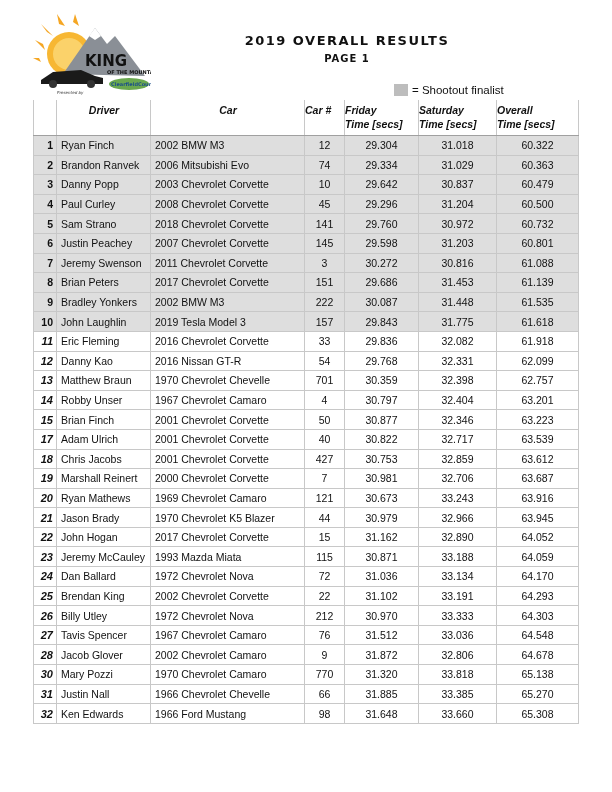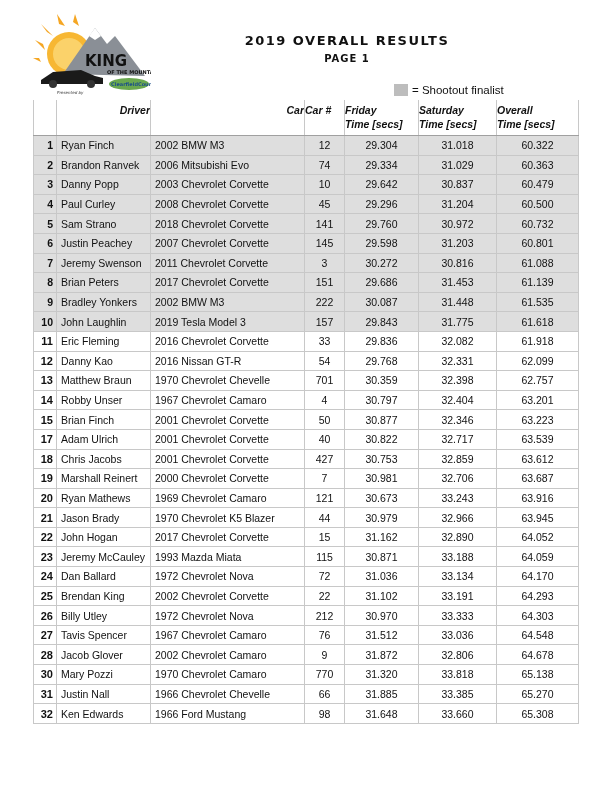--- a/index.html
+++ b/index.html
@@ -8,24 +8,24 @@
   .logo { position:absolute; left:33px; top:14px; width:118px; height:82px; }
   .title { position:absolute; left:180px; top:33px; width:334px; text-align:center;
            font-family:"DejaVu Sans", sans-serif; font-weight:bold; font-size:13px; letter-spacing:1.5px; }
   .subtitle { position:absolute; left:180px; top:53px; width:334px; text-align:center;
            font-family:"DejaVu Sans", sans-serif; font-weight:bold; font-size:10px; letter-spacing:1px; }
   .legend { position:absolute; left:394px; top:84px; display:flex; align-items:center; gap:4px; font-size:11.5px; }
   .legend .swatch { width:14px; height:12px; background:#bdbdbd; }
   table { position:absolute; left:33px; top:100px; border-collapse:collapse; table-layout:fixed; width:545px; }
   th, td { border:1px solid #c8c8c8; padding:0; font-size:10.5px; height:18.6px; overflow:hidden; white-space:nowrap; }
   th { border-top:none; height:32px; font-style:italic; font-weight:bold; vertical-align:top; padding-top:3px; line-height:14px; font-size:10.5px; }
-  th.l { text-align:right; padding-left:1px;margin-left:24px; }
+  th.l { text-align:center; padding-left:1px;margin-left:24px; }
   th.c { text-align:left; }
   td.rank { text-align:right; padding-right:3px; font-weight:bold; }
-  td.rank.it { font-size:11px;text-align:right; }
+  td.rank.it { font-style:italic; font-size:11px;text-align:right; }
   td.txt { padding-left:4px; }
   td.num { text-align:center; }
   tr.finalist td { background:#dedede; }
   thead tr th { border-bottom:1px solid #a0a0a0; }
 </style>
 </head>
 <body>
 
 <div class="logo">
   <svg width="118" height="82" viewBox="0 0 118 82">

